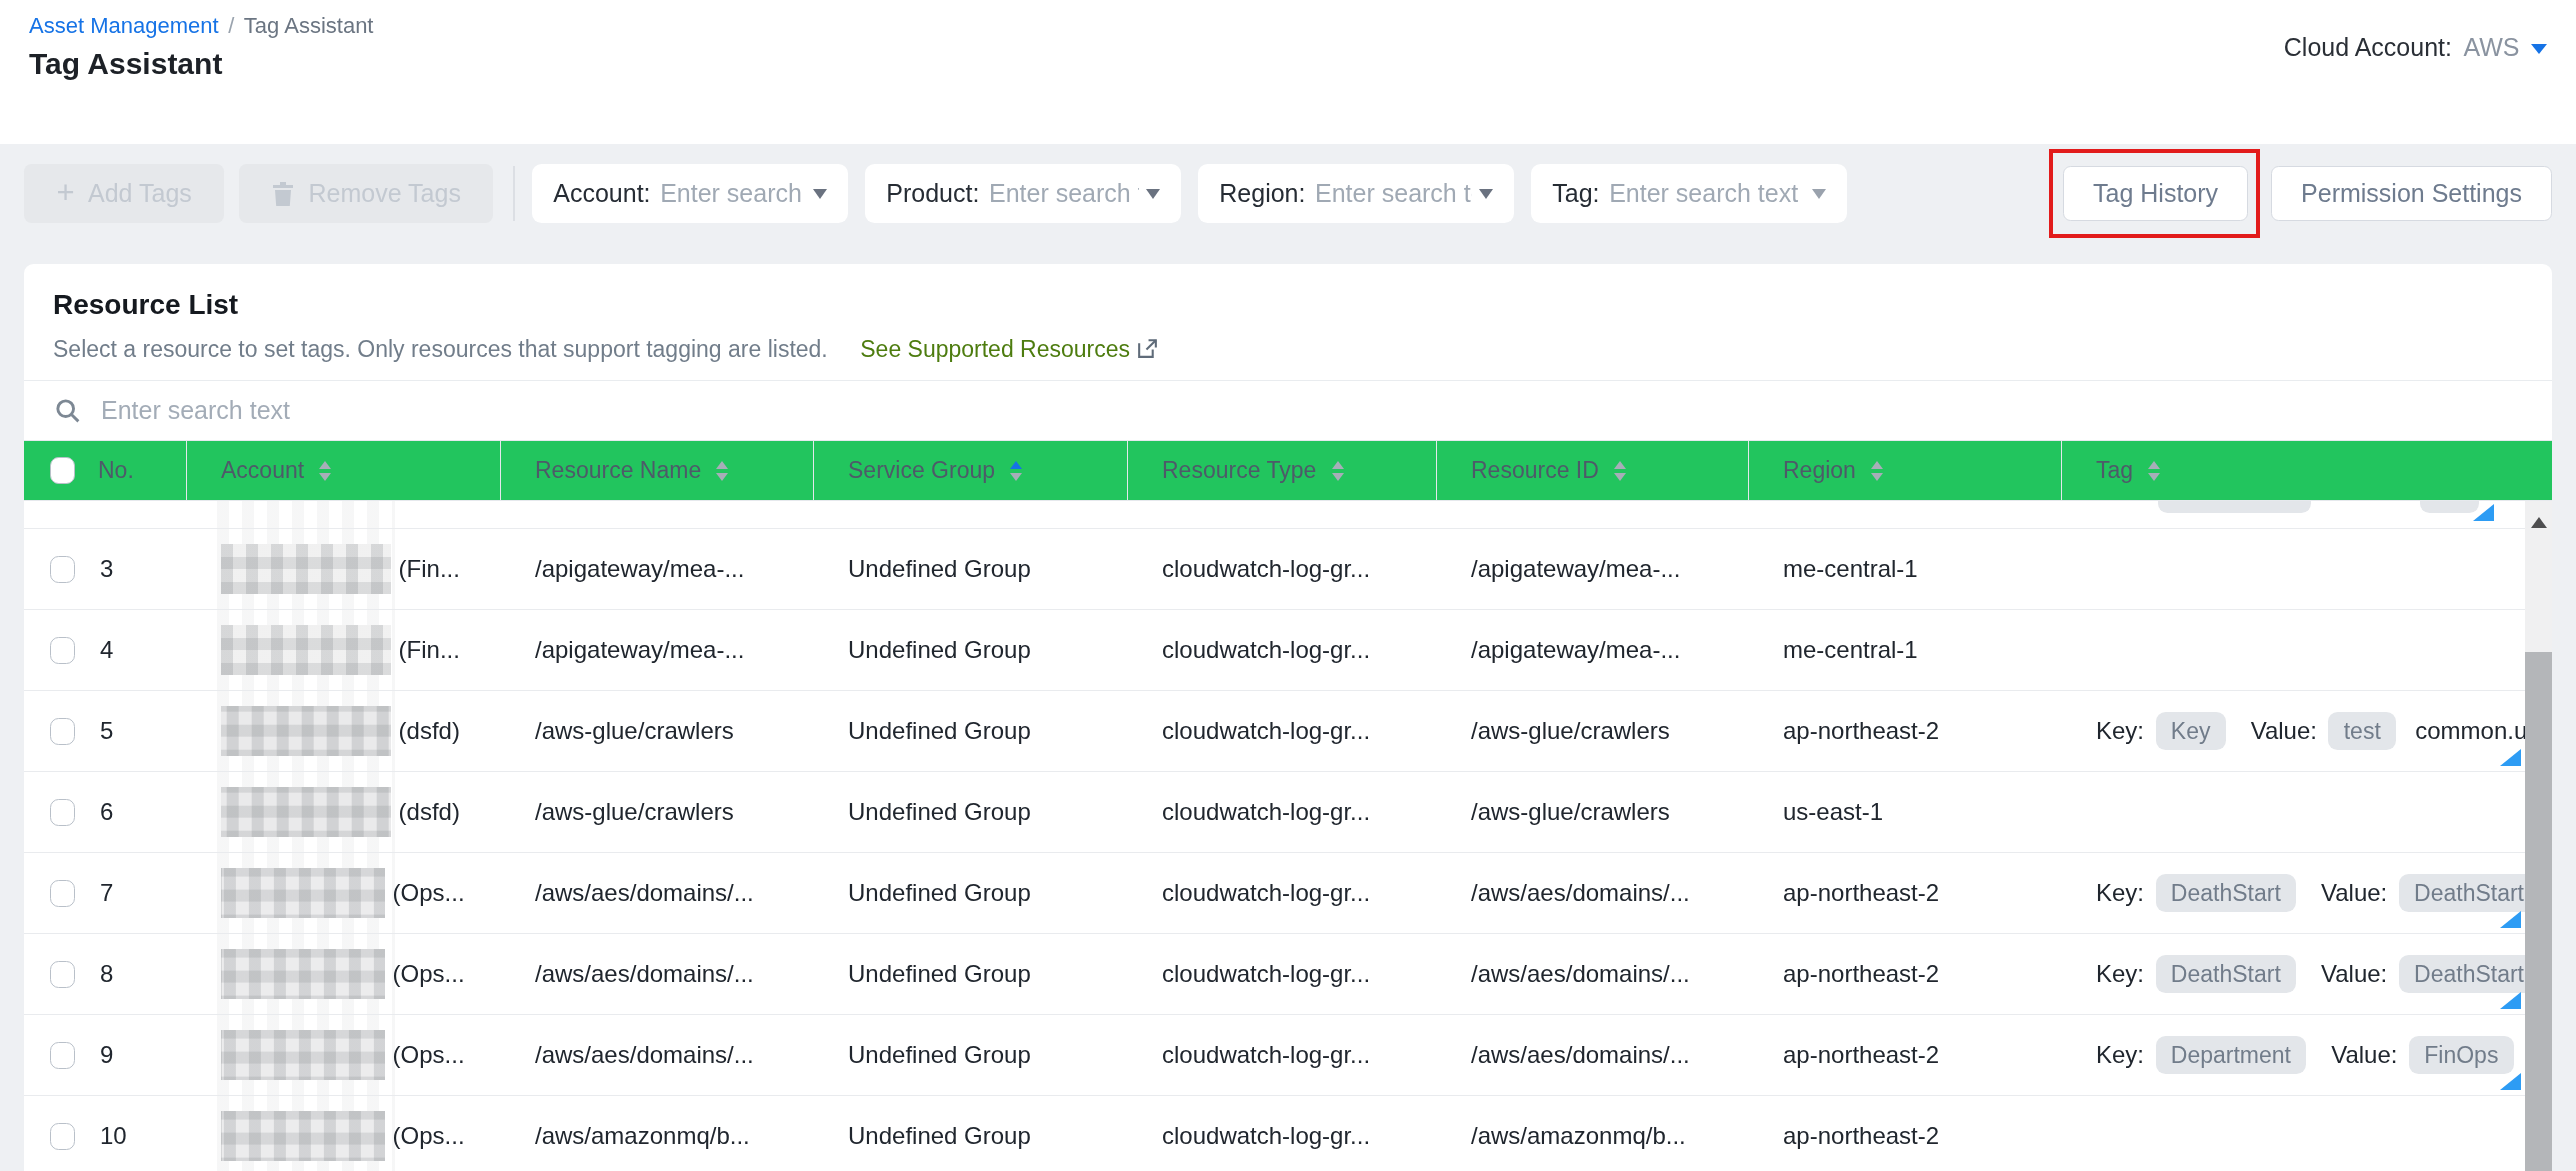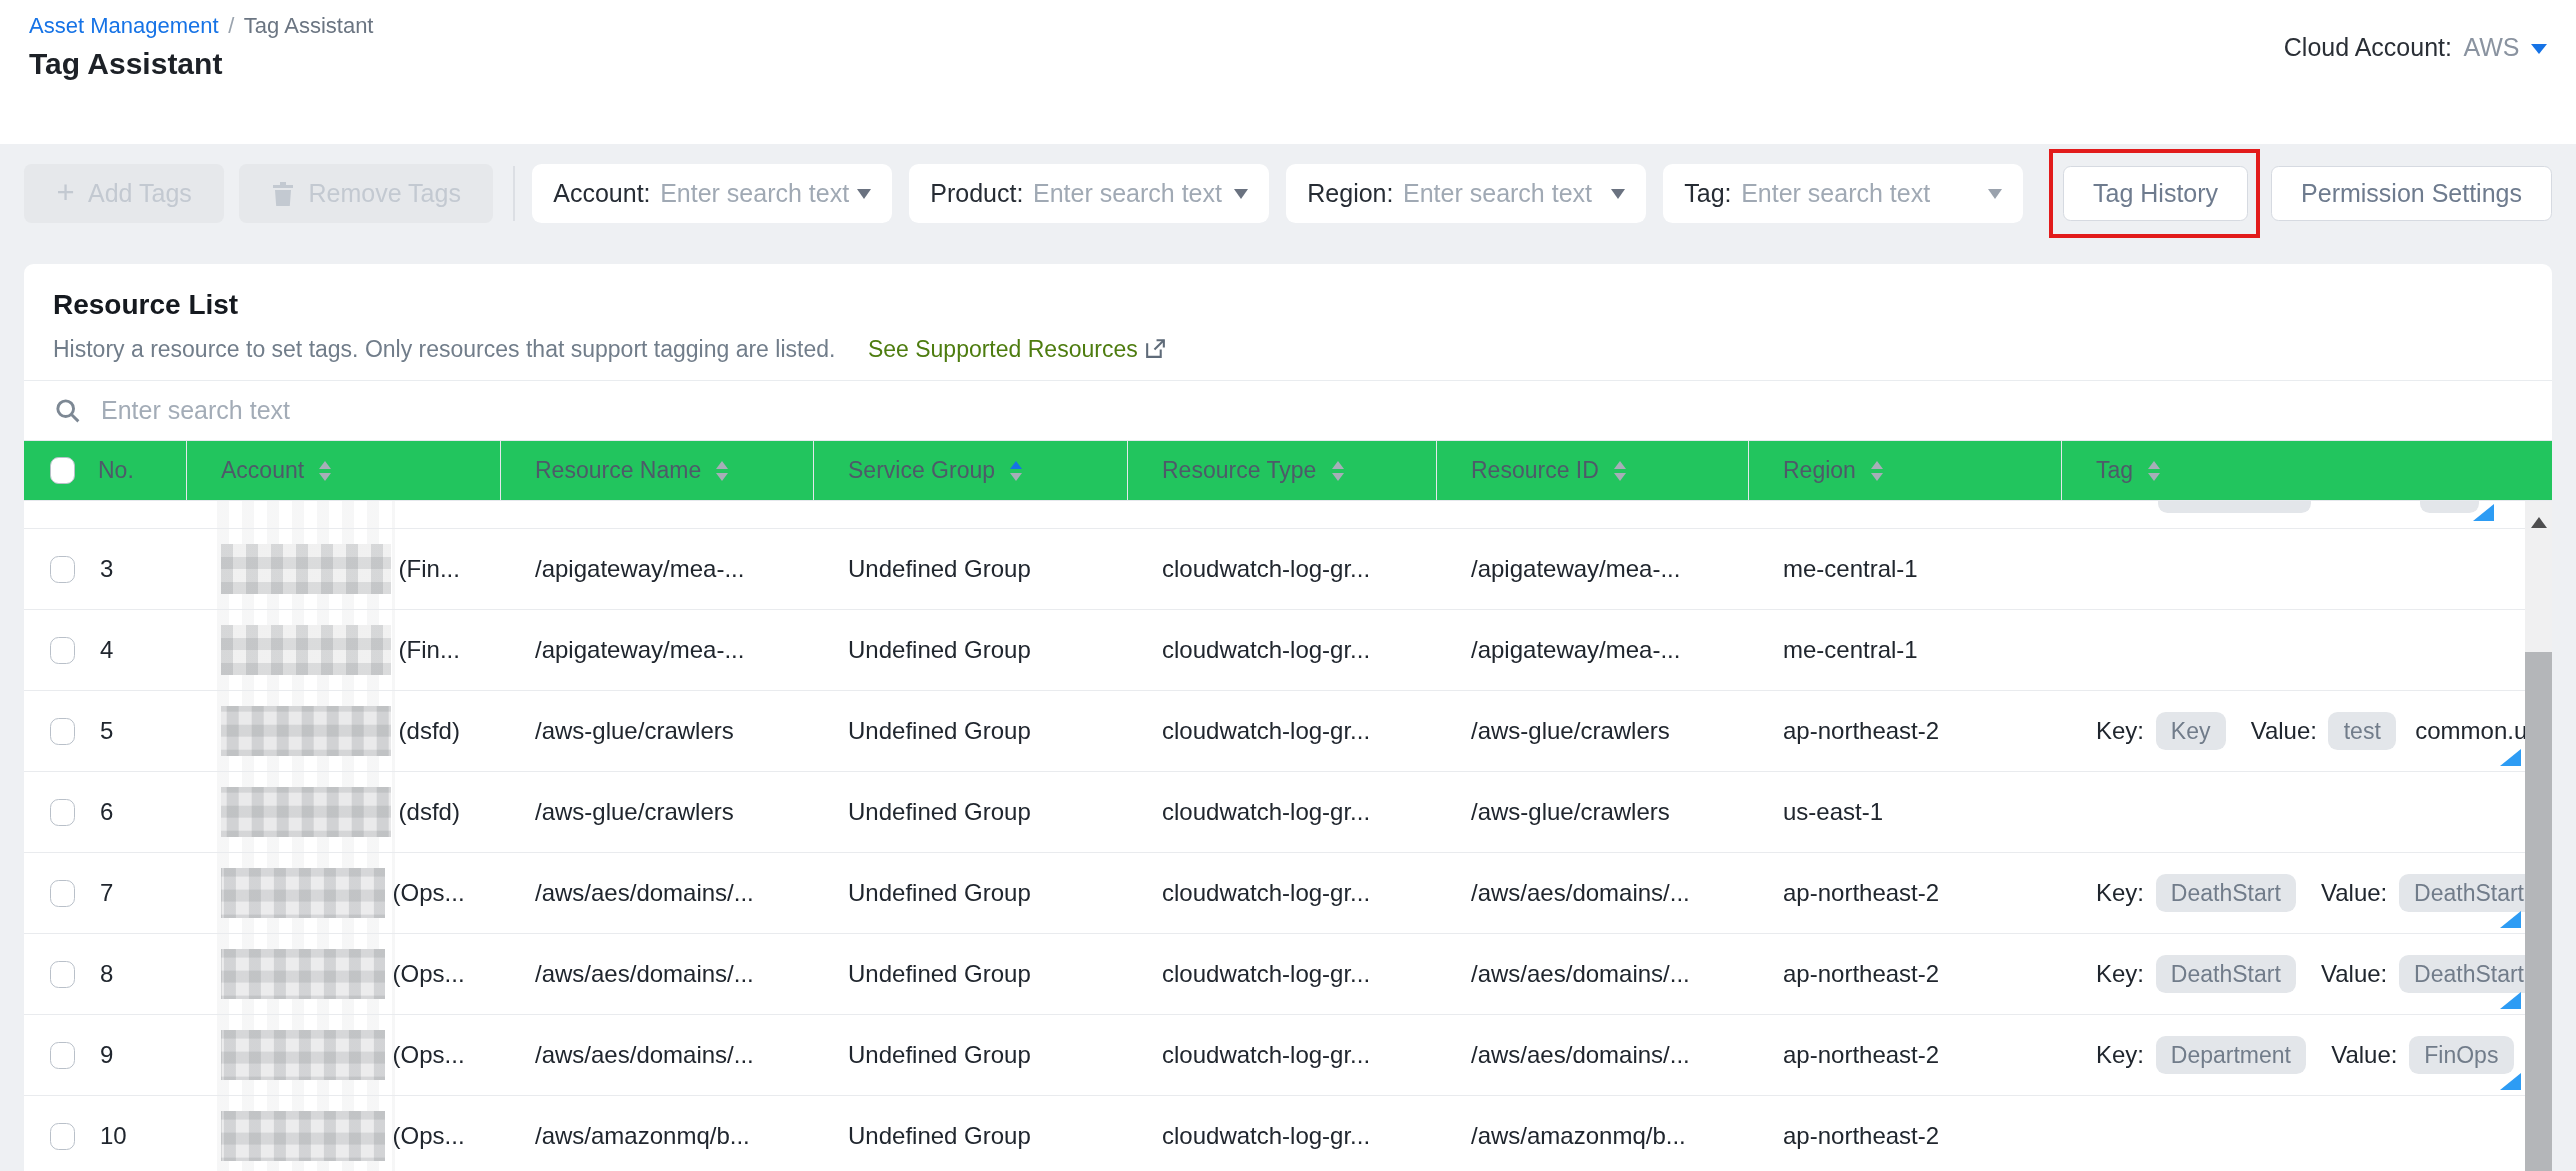--- a/index.html
+++ b/index.html
@@ -16,21 +16,21 @@
   .cloud-label{color:#2a2f36;}
   .cloud-value{color:#8a93a0;margin-left:11.5px;}
   .caret-blue{width:0;height:0;border-left:8.6px solid transparent;border-right:8.6px solid transparent;border-top:10.5px solid #1673e6;margin-left:11.5px;margin-top:3.8px;}
   
   .content{position:absolute;top:144px;left:0;right:0;bottom:0;background:#eef0f3;padding:20px 24px 0;box-sizing:border-box;}
   .toolbar{display:flex;align-items:center;height:59px;}
   .btn-disabled{height:59px;padding:0 32.5px;background:#e6e8eb;border-radius:7.6px;color:#c3c9d1;
       font-size:25px;display:flex;align-items:center;gap:13.4px;margin-right:14.3px;cursor:default;}
   .plus-glyph{font-size:31px;line-height:1;margin-top:-2.9px;}
   .vdiv{width:1.9px;height:55px;background:#dcdfe4;margin:0 17px 0 5.7px;}
-  .filter{width:360px;height:59px;background:#fff;border-radius:9.6px;display:flex;align-items:center;
+  .filter{width:316px;height:59px;background:#fff;border-radius:9.6px;display:flex;align-items:center;
       padding:0 21px;box-sizing:border-box;font-size:25px;margin-right:17px;cursor:pointer;}
   .f-label{color:#262c34;white-space:nowrap;}
   .f-ph{color:#a0a9b4;margin-left:9.6px;flex:1;white-space:nowrap;overflow:hidden;}
   .caret-dark{width:0;height:0;border-left:7.6px solid transparent;border-right:7.6px solid transparent;border-top:10.5px solid #70798579;border-top-color:#6a7280;margin-left:7.6px;flex:none;}
   .spacer{flex:1;}
   .th-wrap{position:relative;margin-right:23px;}
   .annotation{position:absolute;left:-14.3px;right:-12.4px;top:-17px;bottom:-17px;border:4.8px solid #e21b1b;pointer-events:none;}
   .btn-outline{height:55px;padding:0 29px;background:#fff;border:1.9px solid #d6dae1;border-radius:7.6px;
       color:#6e7b8e;font-size:25px;display:flex;align-items:center;box-sizing:border-box;cursor:pointer;white-space:nowrap;}
   
@@ -150,21 +150,21 @@
       <div class="btn-outline">Tag History</div>
       <div class="annotation"></div>
     </div>
     <div class="btn-outline">Permission Settings</div>
   </div>
 
   <div class="panel">
     <div class="panel-head">
       <div class="panel-title">Resource List</div>
       <div class="panel-sub">
-        <span>History a resource to set tags. Only resources that support tagging are listed.</span>
+        <span>Select a resource to set tags. Only resources that support tagging are listed.</span>
         <span class="sub-link">
           <span>See Supported Resources</span>
           <svg width="25" height="25" viewBox="0 0 24 24" fill="none" stroke="#5f6b79" stroke-width="2">
               <path d="M4 7v13h13v-7"></path>
               <path d="M13 4h7v7"></path>
               <path d="M20 4l-9 9"></path>
             </svg>
         </span>
       </div>
     </div>

